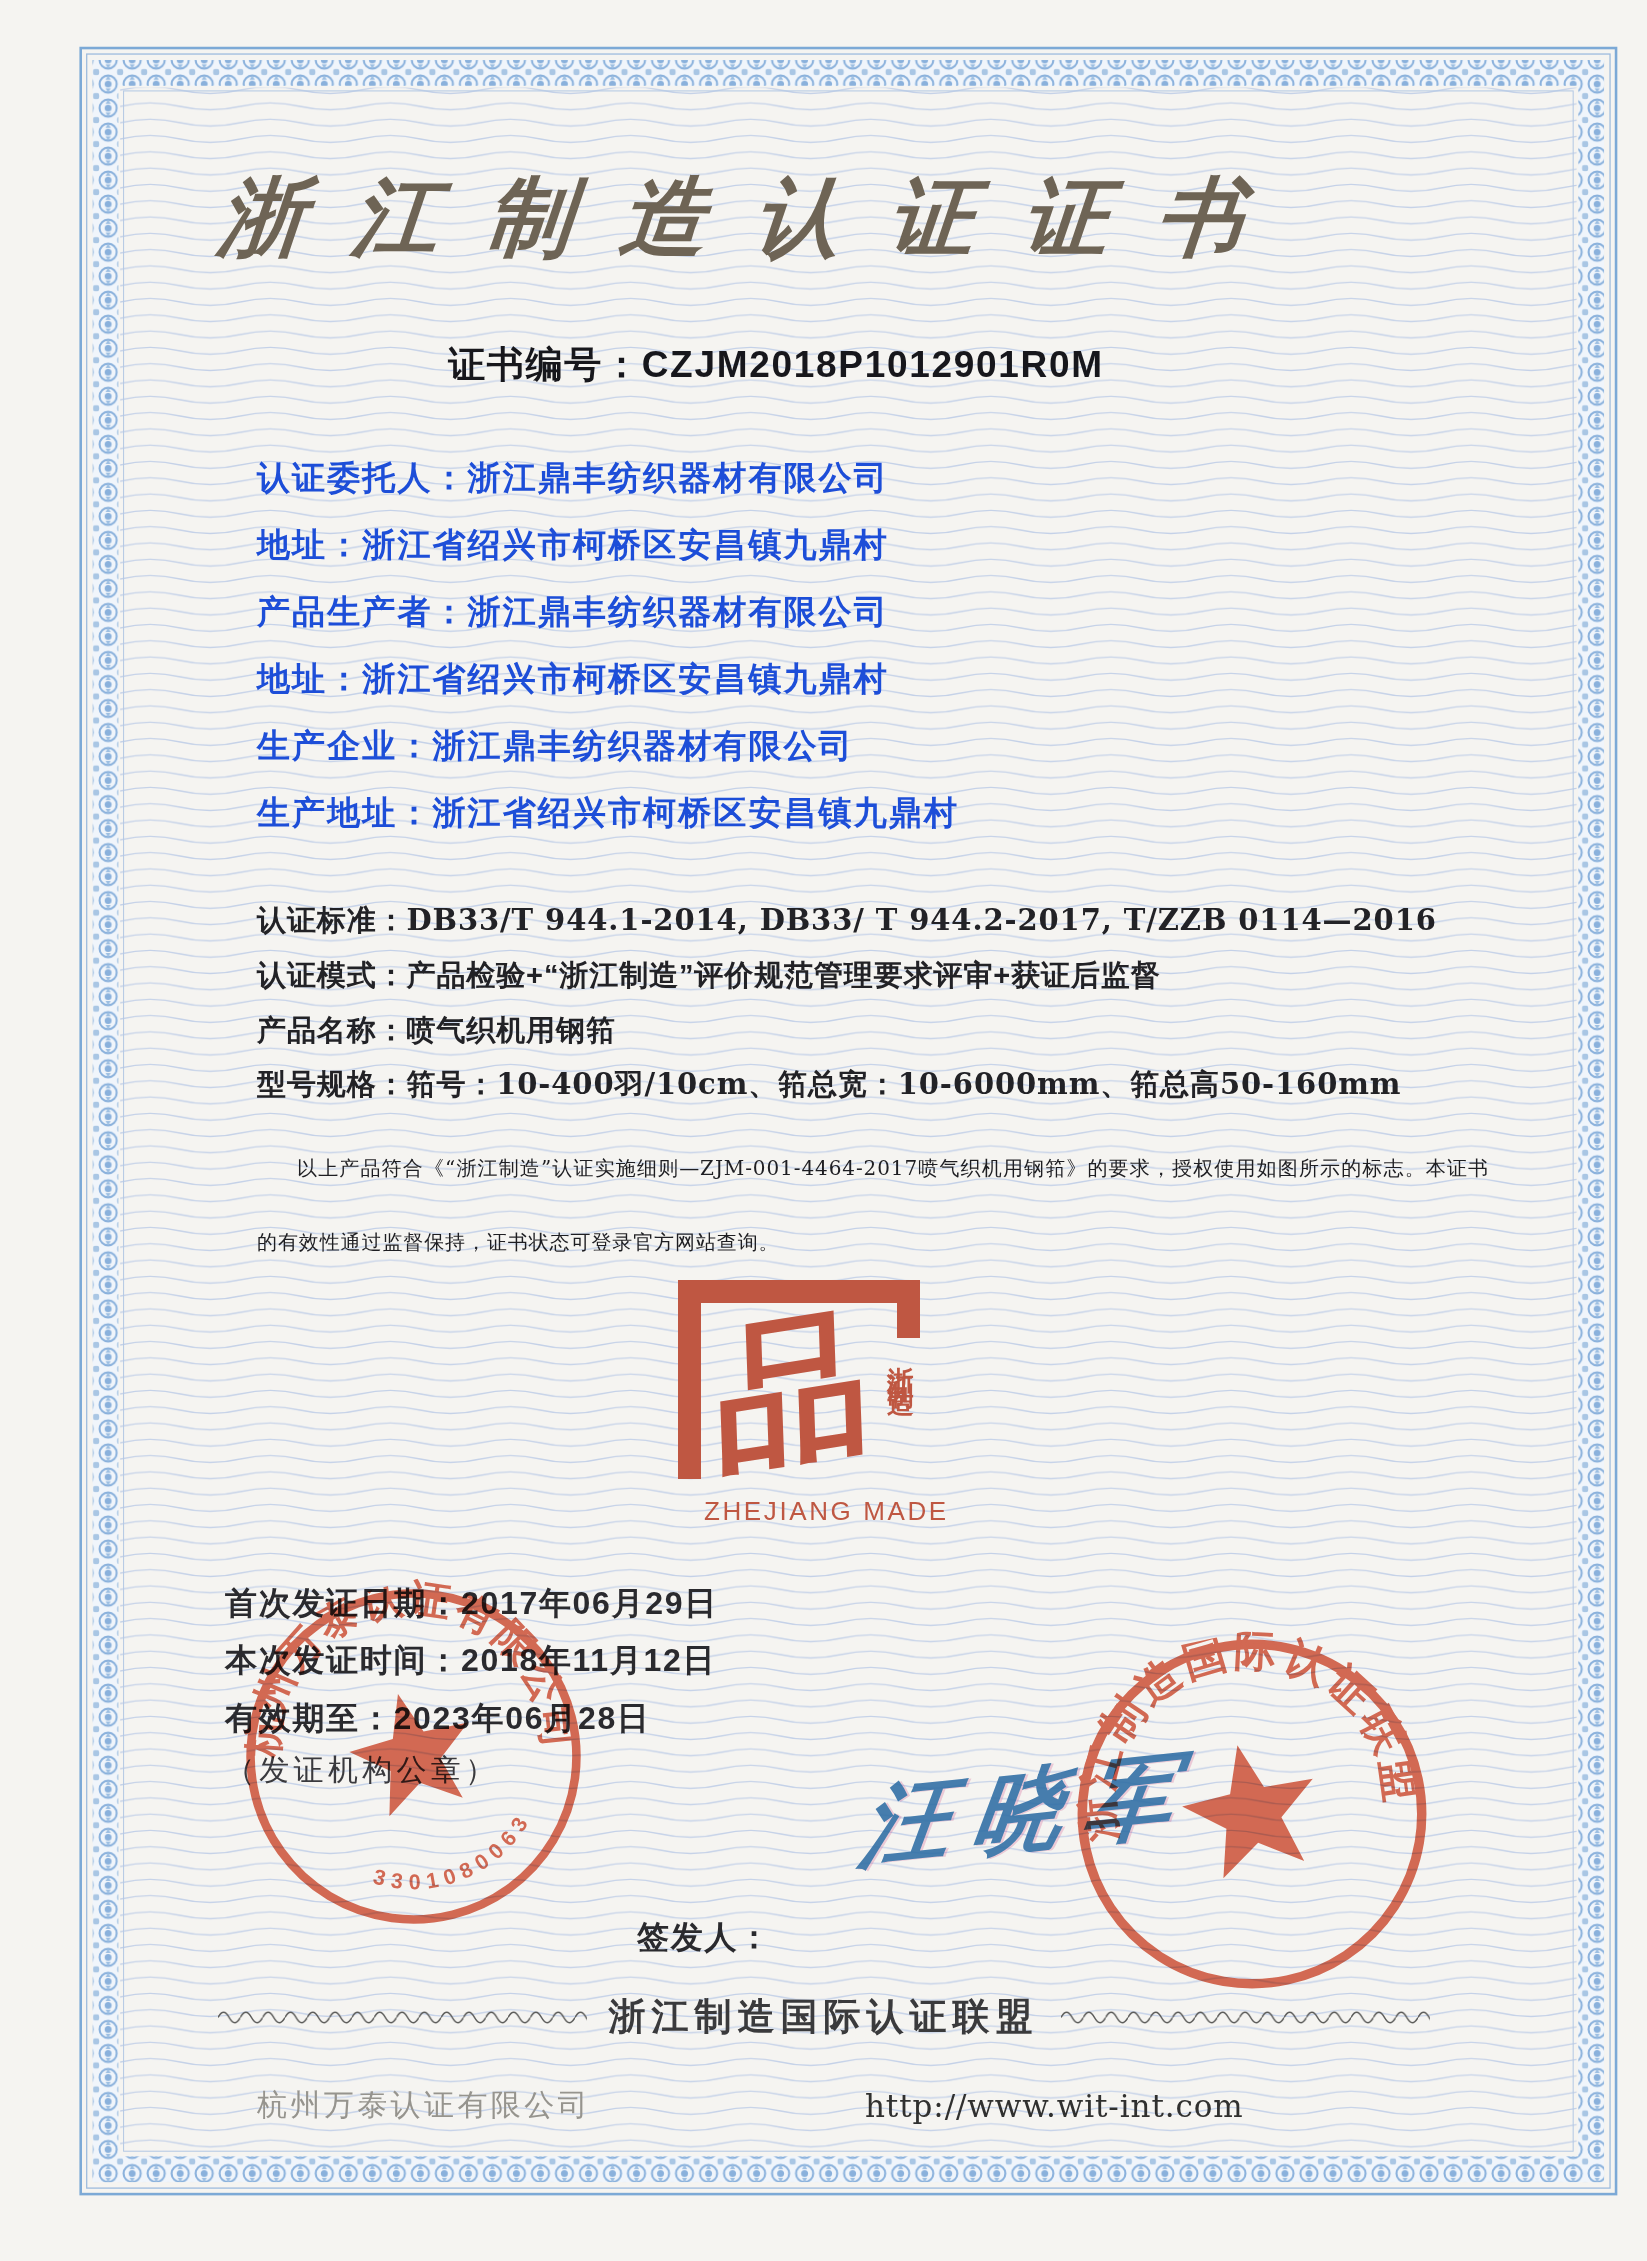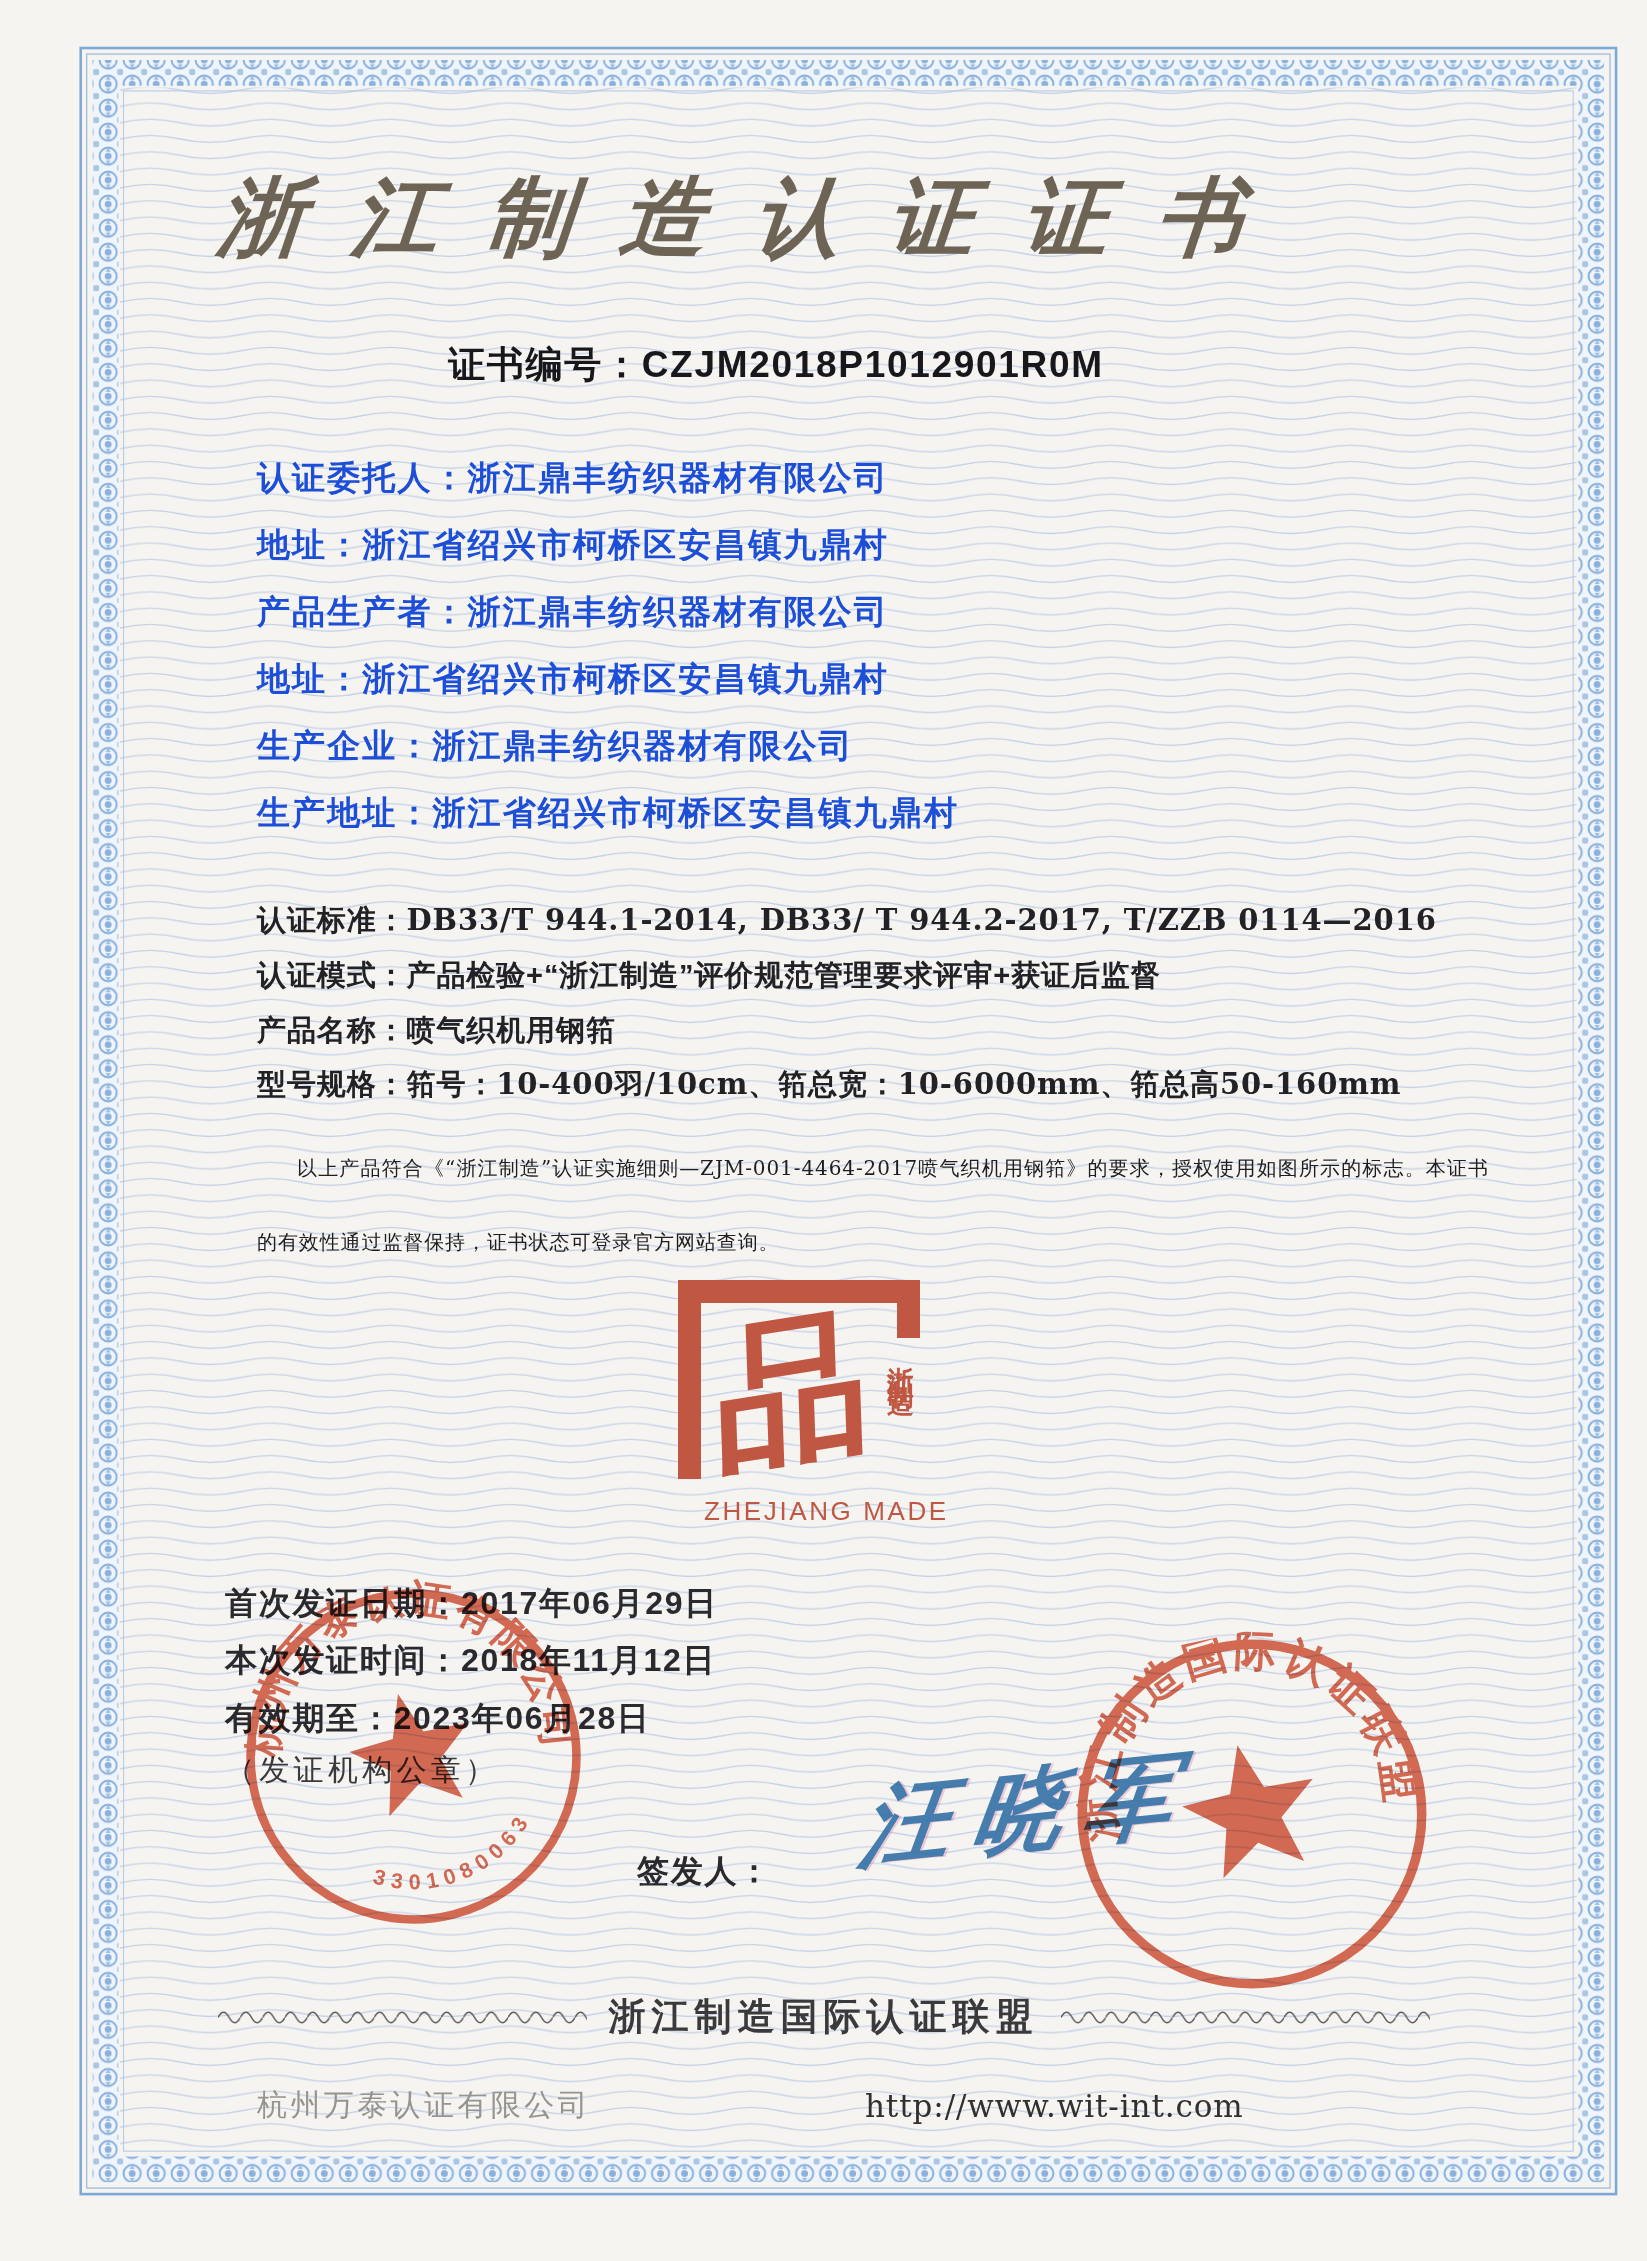--- a/index.html
+++ b/index.html
@@ -31,21 +31,21 @@
     letter-spacing:0.9px;color:#222226;white-space:nowrap;}
   .specrow .val{font-family:"DejaVu Serif","Liberation Serif",serif;font-weight:600;}
   .statement{
     left:257px;top:1131px;width:1232px;
     font-family:"DejaVu Serif","Liberation Serif",serif;
     font-size:20px;line-height:74px;color:#1e1e22;
     text-align:justify;text-indent:2em;letter-spacing:0.9px;
   }
   .daterow{left:225px;font-size:32px;font-weight:bold;letter-spacing:1.7px;color:#2a2a2e;white-space:nowrap;margin-top:24px;}
   .sealnote{left:225px;top:1750px;font-size:30px;letter-spacing:4.3px;color:#3a3a3e;text-align:center;}
-  .signerlabel{left:637px;top:1850px;font-size:32px;font-weight:bold;letter-spacing:1.7px;color:#2a2a2e;}
+  .signerlabel{left:637px;top:1916px;font-size:32px;font-weight:bold;letter-spacing:1.7px;color:#2a2a2e;}
   .signature{
     left:806px;top:1750px;width:446px;text-align:center;
     font-family:"DejaVu Serif","Liberation Serif",serif;
     font-style:italic;font-weight:bold;font-size:90px;letter-spacing:22px;
     color:#2e6da4;opacity:.88;transform:rotate(-6deg) skewX(-14deg);
     text-shadow:2.6px 0.9px 0 rgba(205,70,130,.28);white-space:nowrap;
   }
 
   
   .logo{left:678px;top:1280px;width:242px;height:247px;}

